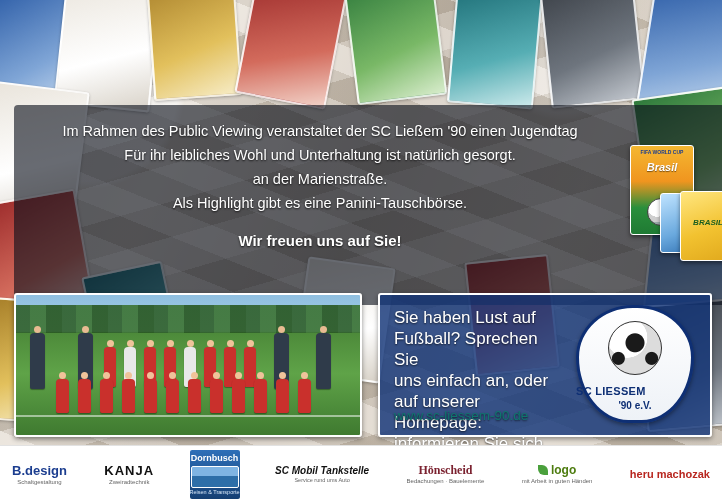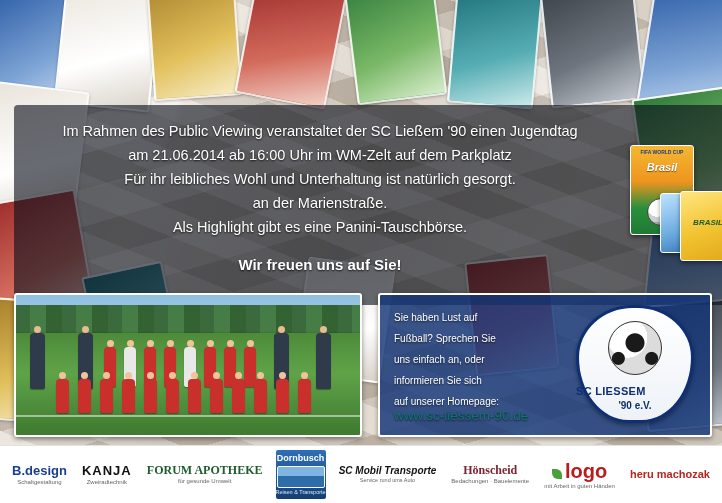--- a/index.html
+++ b/index.html
@@ -265,21 +265,21 @@
     border: 2px solid #ffffff;
     border-radius: 3px;
     box-shadow: 0 2px 5px rgba(0,0,0,.4);
   }
   .club-text {
     position: absolute;
     left: 14px;
     top: 12px;
     width: 160px;
     color: #ffffff;
-    font-size: 10px;
+    font-size: 17px;
     line-height: 21px;
     text-shadow: 0 1px 2px rgba(0,0,0,.7);
   }
   .club-url {
     position: absolute;
     left: 14px;
     bottom: 12px;
     font-size: 13.5px;
     font-weight: normal;
     color: #0f766e;
@@ -374,21 +374,21 @@
     background: linear-gradient(180deg,#2e6fb8,#153f73);
     color:#fff;
     border-radius:2px;
     padding: 4px 0;
   }
   .sponsor.s4 .s-main { color:#fff; font-size:9px; }
   .sponsor.s4 .s-sub { color:#d6e6f7; font-size:5.5px; }
   .sponsor.s5 .s-main { font-size:10px; color:#111; font-style:italic; }
   .sponsor.s5 .s-sub { font-size:5.5px; }
   .sponsor.s6 .s-main { font-family:"Liberation Serif", serif; font-size:12px; color:#7b2230; }
-  .sponsor.s7 .s-main { font-size:20px; color:#b91c1c; }
+  .sponsor.s7 .s-main { font-size:12px; color:#4d7c0f; }
   .sponsor.s8 .s-main { font-size:11px; color:#b8261f; }
   .leaf {
     display:inline-block;
     width:10px; height:10px;
     margin-right:3px;
     border-radius: 0 60% 0 60%;
     background:#4aa03c;
     vertical-align:-1px;
   }
   .s4-photo {
@@ -427,21 +427,20 @@
 
     <div class="card teal" style="left:92px;   top:268px; width:78px; height:108px; transform:rotate(-12deg);"></div>
     <div class="card white" style="left:300px;  top:262px; width:84px; height:112px; transform:rotate(8deg);"></div>
     <div class="card red" style="left:470px;  top:258px; width:80px; height:110px; transform:rotate(-6deg);"></div>
   </div>
 
 
   <div class="main-panel">
     <div class="main-text">
       <span class="line">Im Rahmen des Public Viewing veranstaltet der SC Ließem '90 einen Jugendtag</span>
-      <span class="line">am 21.06.2014 ab 16:00 Uhr im WM-Zelt auf dem Parkplatz</span>
       <span class="line">Für ihr leibliches Wohl und Unterhaltung ist natürlich gesorgt.</span>
       <span class="line">an der Marienstraße.</span>
       <span class="line">Als Highlight gibt es eine Panini-Tauschbörse.</span>
       <span class="cta">Wir freuen uns auf Sie!</span>
     </div>
 
     <div class="panini-art">
       <div class="wc-poster">
         <div class="wc-top">FIFA WORLD CUP</div>
         <div class="wc-title">Brasil</div>
@@ -483,52 +482,48 @@
       <div class="kid" style="left:260px;"></div>
       <div class="kid" style="left:282px;"></div>
     </div>
   </div>
 
   <div class="club-panel">
     <div class="club-text">
       <div>Sie haben Lust auf</div>
       <div>Fußball? Sprechen Sie</div>
       <div>uns einfach an, oder</div>
+      <div>auf unserer Homepage:</div>
       <div>informieren Sie sich</div>
-      <div>auf unserer Homepage:</div>
     </div>
     <div class="club-url">www.sc-liessem-90.de</div>
     <div class="crest">
       <div class="crest-shield"></div>
       <div class="crest-ball"></div>
       <div class="crest-name">SC LIESSEM</div>
       <div class="crest-sub">'90 e.V.</div>
     </div>
   </div>
 
   <div class="sponsors">
     <div class="sponsor s1">
       <div class="s-main">B.design</div>
       <div class="s-sub">Schaltgestaltung</div>
     </div>
     <div class="sponsor s2">
       <div class="s-main">KANJA</div>
       <div class="s-sub">Zweiradtechnik</div>
     </div>
-    <div class="sponsor s3">
-      <div class="s-main">FORUM APOTHEKE</div>
-      <div class="s-sub">für gesunde Umwelt</div>
-    </div>
     <div class="sponsor s4">
       <div class="s-main">Dornbusch</div>
       <div class="s4-photo"></div>
       <div class="s-sub">Reisen &amp; Transporte</div>
     </div>
     <div class="sponsor s5">
-      <div class="s-main">SC Mobil Transporte</div>
+      <div class="s-main">SC Mobil Tankstelle</div>
       <div class="s-sub">Service rund ums Auto</div>
     </div>
     <div class="sponsor s6">
       <div class="s-main">Hönscheid</div>
       <div class="s-sub">Bedachungen · Bauelemente</div>
     </div>
     <div class="sponsor s7">
       <div class="s-main"><span class="leaf"></span><span>logo</span></div>
       <div class="s-sub">mit Arbeit in guten Händen</div>
     </div>

